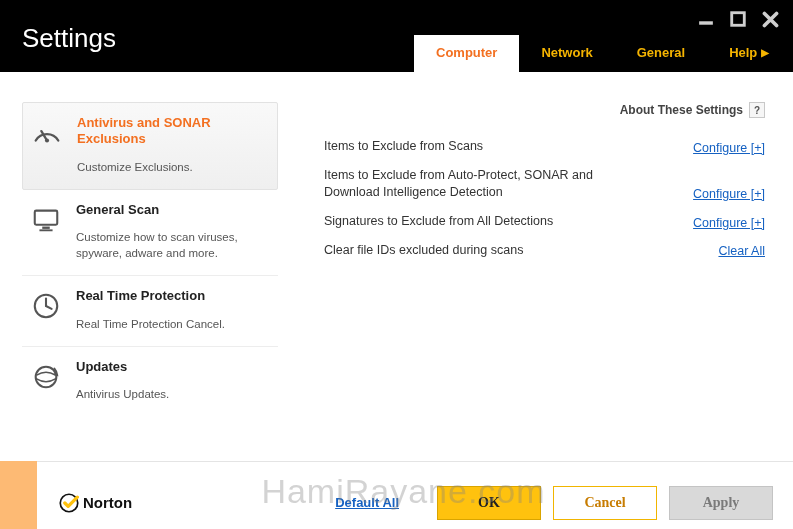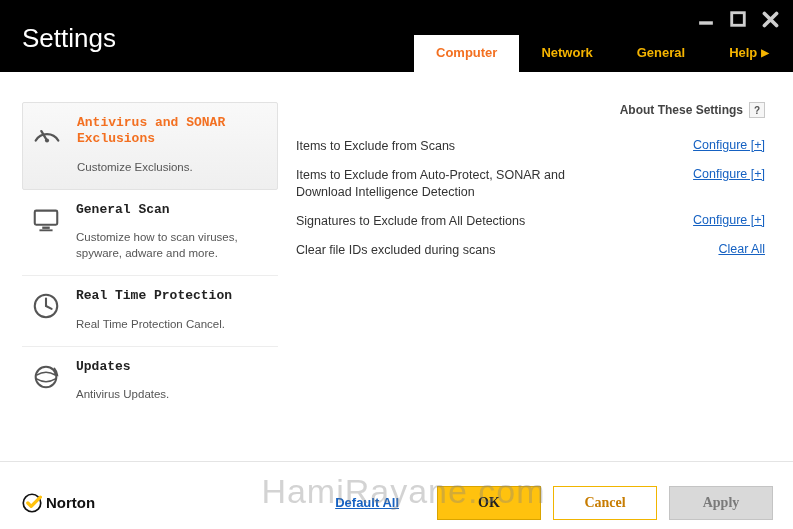--- a/index.html
+++ b/index.html
@@ -94,21 +94,20 @@
     width: 32px; height: 32px;
     color: #6b6b6b;
     flex-shrink: 0;
     display: flex; align-items: center; justify-content: center;
     margin-top: 2px;
   }
   .side-text { flex: 1; }
   .side-title {
     font-size: 13px; font-weight: 700; color: #222;
     line-height: 1.25;
-    font-family: Liberation Mono, monospace;
   }
   .side-item.active .side-title { color: #f37021; }
   .side-desc {
     font-size: 11.5px; color: #555;
     margin-top: 12px;
     line-height: 1.35;
   }
 
   
   .content {
@@ -129,42 +128,44 @@
     border: 1px solid #c8c8c8;
     font-size: 10px;
     display: flex; align-items: center; justify-content: center;
     color: #555;
     cursor: pointer;
     background: #f6f6f6;
   }
   .setting-row {
     display: flex;
     justify-content: space-between;
-    align-items: flex-start;
+    align-items: flex-end;
     padding: 6px 0;
     gap: 20px;
+    margin-left: 28px;
   }
   .setting-label { max-width: 280px; line-height: 1.35; }
   .setting-action {
     color: #1561c2;
     text-decoration: underline;
     font-size: 12.5px;
     cursor: pointer;
     white-space: nowrap;
   }
 
   
   .footer {
     height: 68px;
     border-top: 1px solid #e4e4e4;
     display: flex;
     align-items: center;
     padding: 14px 20px 0 22px;
     gap: 0;
     background: #fff;
+    margin-left: 37px;
   }
   .brand {
     display: flex; align-items: center; gap: 4px;
     font-weight: 700; font-size: 15px; color: #111;
   }
   .brand-mark {
     width: 20px; height: 20px;
   }
   .footer-spacer { flex: 1; }
   .default-link {

